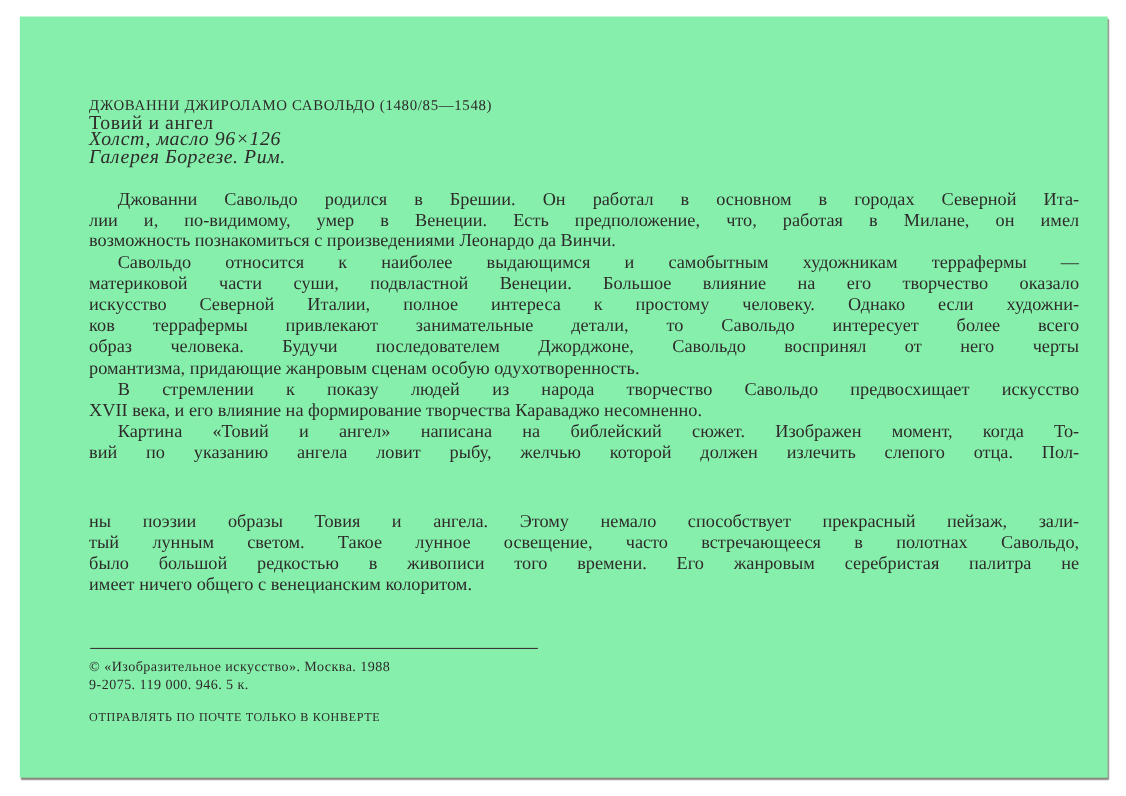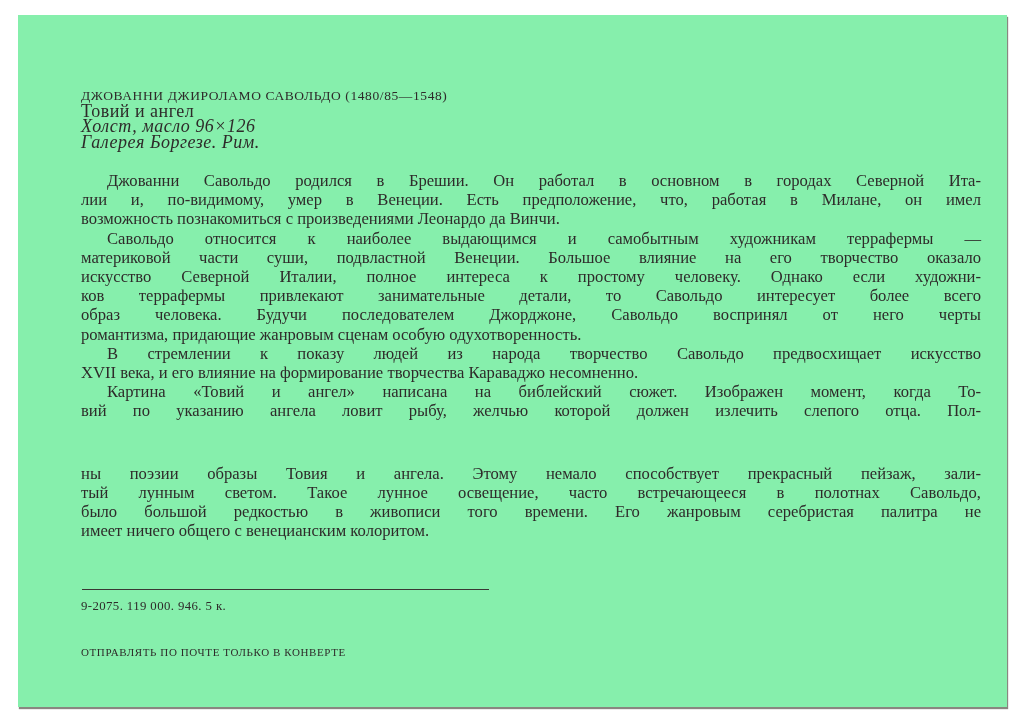--- a/index.html
+++ b/index.html
@@ -83,17 +83,18 @@
       <div class="line" style="text-align: justify; text-align-last: justify; white-space: normal;">вий по указанию ангела ловит рыбу, желчью которой должен излечить слепого отца. Пол-</div>
       <div class="line" style="text-align: justify; text-align-last: justify; white-space: normal; margin-top: 43px;">ны поэзии образы Товия и ангела. Этому немало способствует прекрасный пейзаж, зали-</div>
       <div class="line" style="text-align: justify; text-align-last: justify; white-space: normal;">тый лунным светом. Такое лунное освещение, часто встречающееся в полотнах Савольдо,</div>
       <div class="line" style="text-align: justify; text-align-last: justify; white-space: normal;">было большой редкостью в живописи того времени. Его жанровым серебристая палитра не</div>
       <div class="line">имеет ничего общего с венецианским колоритом.</div>
     </div>
 
   <div class="rule"></div>
 
   <div class="imprint">
+    <div>© «Изобразительное искусство». Москва. 1988</div>
     <div>9-2075. 119 000. 946. 5 к.</div>
   </div>
 
   <div class="post-note">ОТПРАВЛЯТЬ ПО ПОЧТЕ ТОЛЬКО В КОНВЕРТЕ</div>
 </div>
 
 </body></html>

